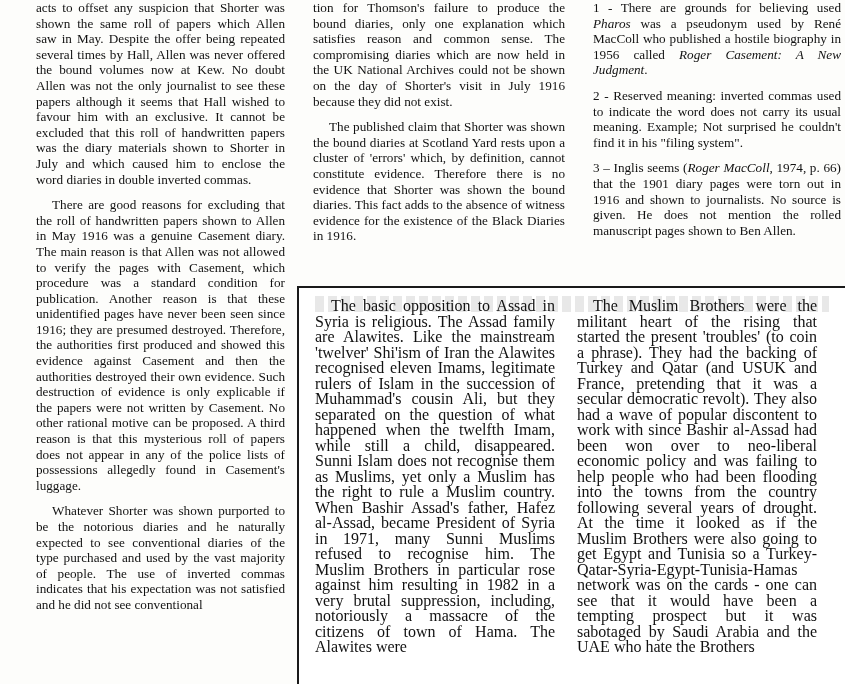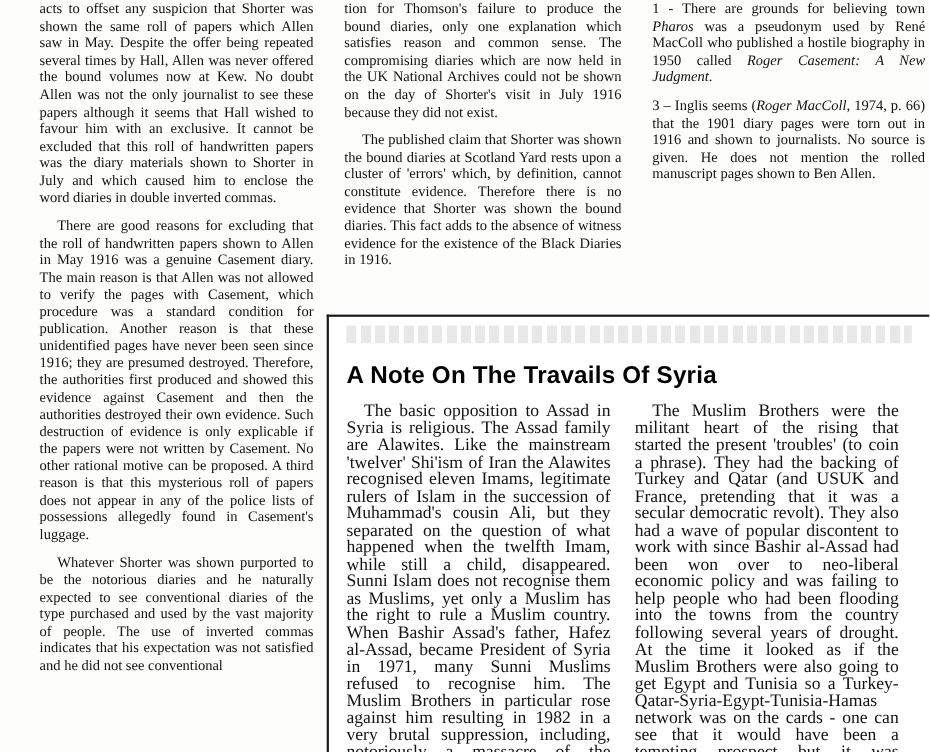--- a/index.html
+++ b/index.html
@@ -124,34 +124,36 @@
       <p class="just">Whatever Shorter was shown purported to be the notorious diaries and he naturally expected to see conventional diaries of the type purchased and used by the vast majority of people. The use of inverted commas indicates that his expectation was not satisfied and he did not see conventional</p>
     </div>
 
     <div class="col col-2">
       <p class="just noindent">tion for Thomson's failure to produce the bound diaries, only one explanation which satisfies reason and common sense. The compromising diaries which are now held in the UK National Archives could not be shown on the day of Shorter's visit in July 1916 because they did not exist.</p>
       <p class="just">The published claim that Shorter was shown the bound diaries at Scotland Yard rests upon a cluster of 'errors' which, by definition, cannot constitute evidence. Therefore there is no evidence that Shorter was shown the bound diaries. This fact adds to the absence of witness evidence for the existence of the Black Diaries in 1916.</p>
     </div>
 
     <div class="col col-3">
       <p class="just noindent">
-        <span>1 - </span><span><span>There are grounds for believing town </span><span class="italic">Pharos</span><span> was a pseudonym used by René MacColl who published a hostile biography in 1950 called </span><span class="italic">Roger Casement: A New Judgment</span><span>.</span></span>
+        <span>1 - </span><span><span>There are grounds for believing used </span><span class="italic">Pharos</span><span> was a pseudonym used by René MacColl who published a hostile biography in 1956 called </span><span class="italic">Roger Casement: A New Judgment</span><span>.</span></span>
+      </p>
+      <p class="just noindent">
+        <span>2 - </span><span><span>Reserved meaning: inverted commas used to indicate the word does not carry its usual meaning. Example; Not surprised he couldn't find it in his "filing system".</span></span>
       </p>
       <p class="just noindent">
         <span>3 – </span><span><span>Inglis seems (</span><span class="italic">Roger MacColl</span><span>, 1974, p. 66) that the 1901 diary pages were torn out in 1916 and shown to journalists. No source is given. He does not mention the rolled manuscript pages shown to Ben Allen.</span></span>
       </p>
     </div>
 
   </div>
 
   <div class="left-lower"></div>
 
   <div class="boxed">
     <div class="ghost"></div>
-    <h1 class="article-title">A Note On The Travails Of Syria</h1>
     <div class="boxed-cols">
       <div class="boxed-col">
         <p class="just">The basic opposition to Assad in Syria is religious. The Assad family are Alawites. Like the mainstream 'twelver' Shi'ism of Iran the Alawites recognised eleven Imams, legitimate rulers of Islam in the succession of Muhammad's cousin Ali, but they separated on the question of what happened when the twelfth Imam, while still a child, disappeared. Sunni Islam does not recognise them as Muslims, yet only a Muslim has the right to rule a Muslim country. When Bashir Assad's father, Hafez al-Assad, became President of Syria in 1971, many Sunni Muslims refused to recognise him. The Muslim Brothers in particular rose against him resulting in 1982 in a very brutal suppression, including, notoriously a massacre of the citizens of town of Hama. The Alawites were</p>
       </div>
       <div class="boxed-col">
         <p class="just">The Muslim Brothers were the militant heart of the rising that started the present 'troubles' (to coin a phrase). They had the backing of Turkey and Qatar (and USUK and France, pretending that it was a secular democratic revolt). They also had a wave of popular discontent to work with since Bashir al-Assad had been won over to neo-liberal economic policy and was failing to help people who had been flooding into the towns from the country following several years of drought. At the time it looked as if the Muslim Brothers were also going to get Egypt and Tunisia so a Turkey-Qatar-Syria-Egypt-Tunisia-Hamas network was on the cards - one can see that it would have been a tempting prospect but it was sabotaged by Saudi Arabia and the UAE who hate the Brothers</p>
       </div>
     </div>
   </div>
 

